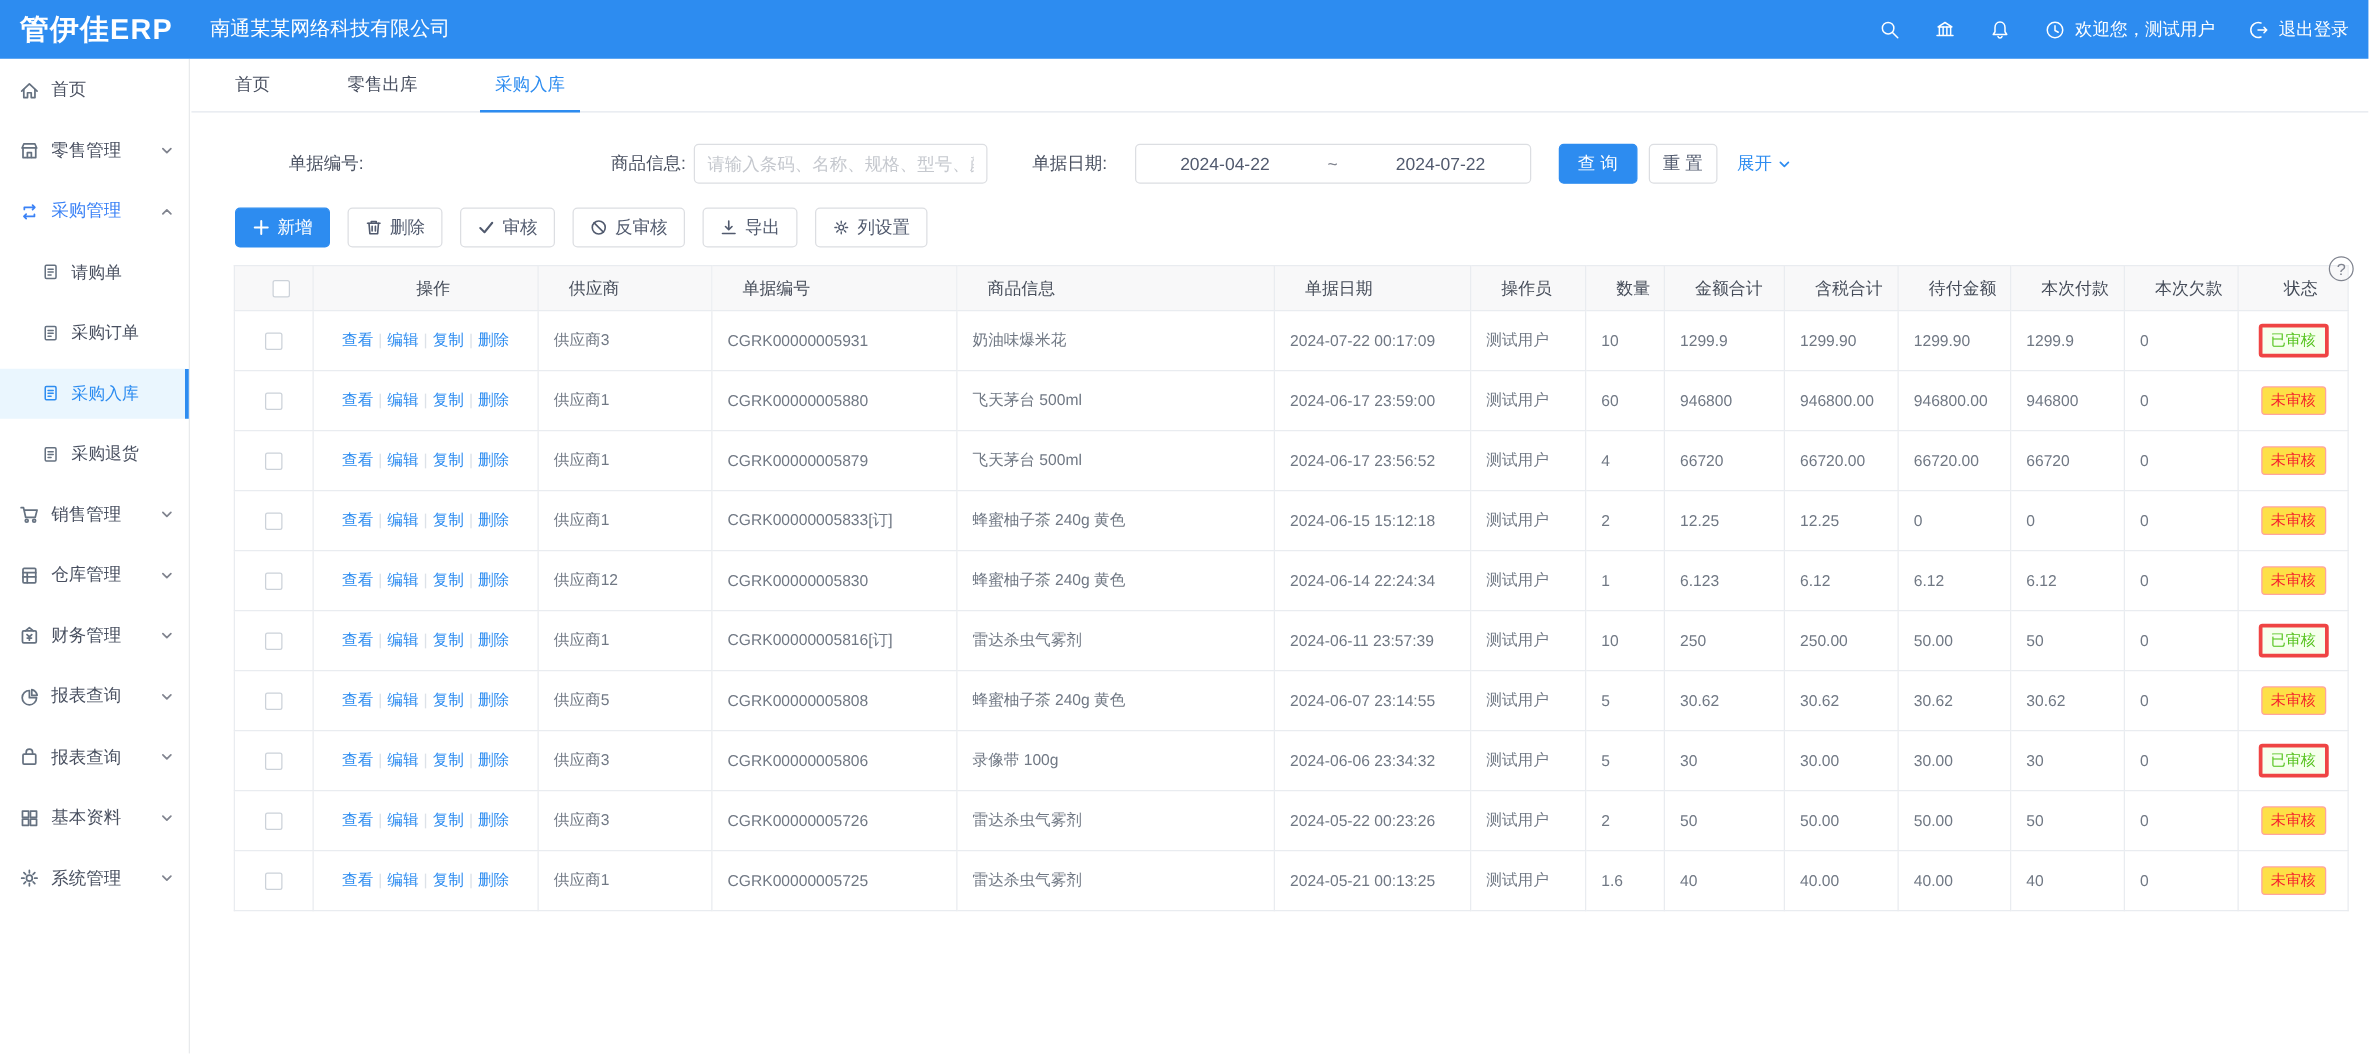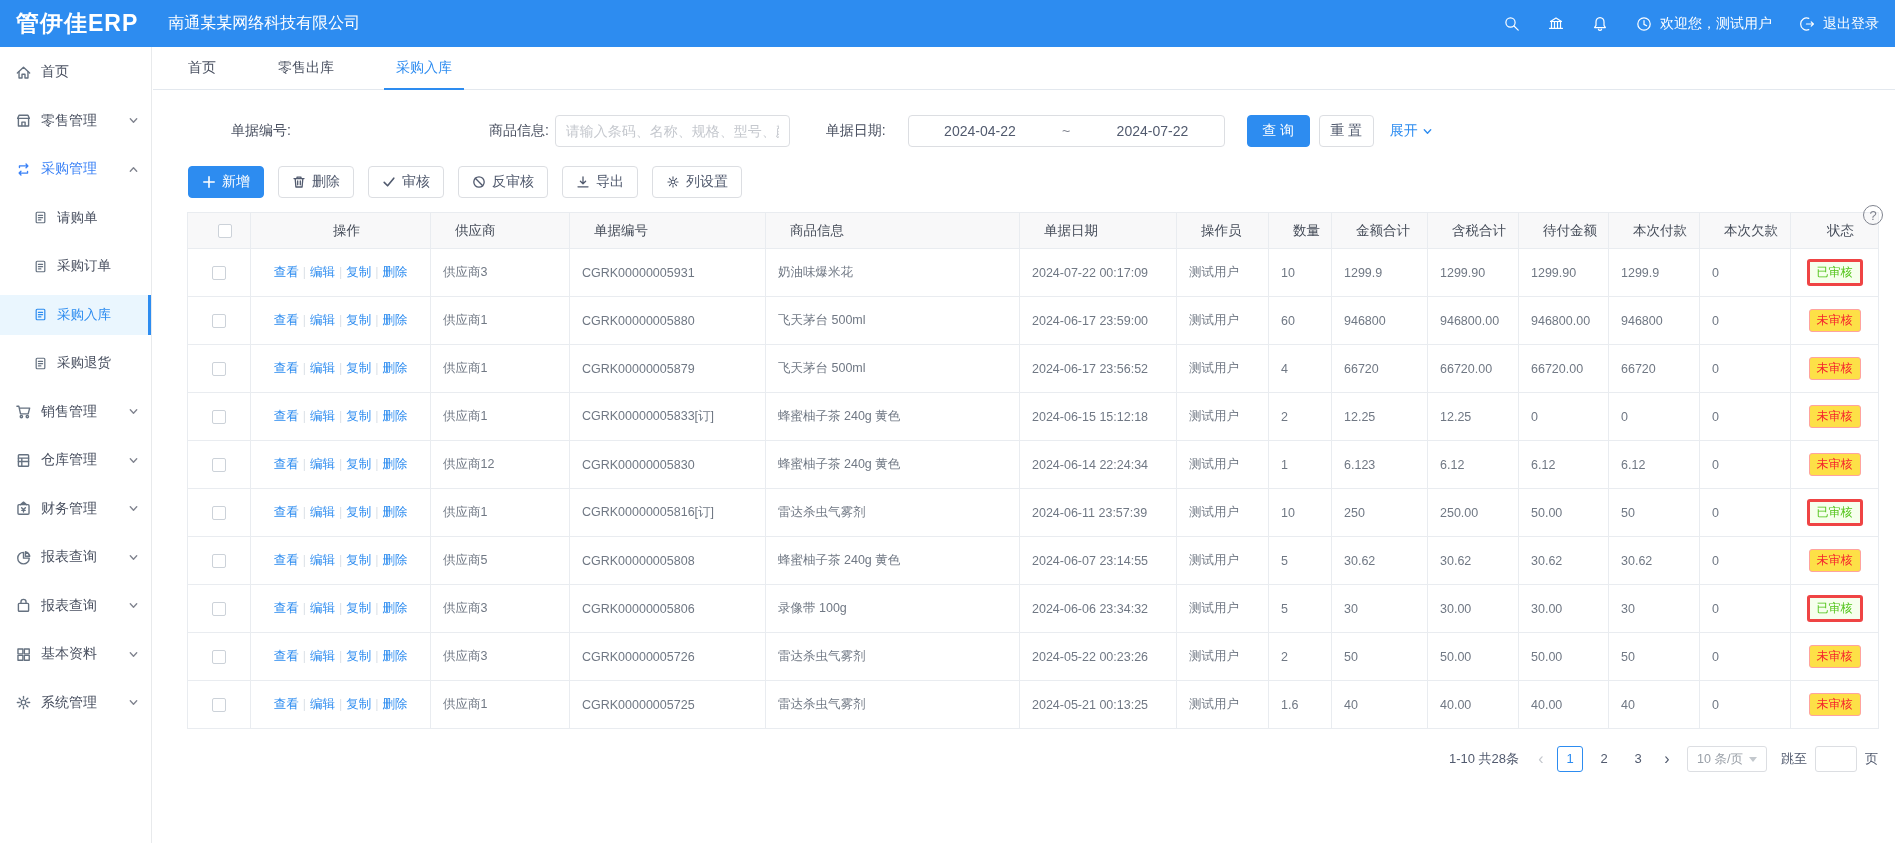--- a/index.html
+++ b/index.html
@@ -592,31 +592,14 @@
             <td>40</td>
             <td>40.00</td>
             <td>40.00</td>
             <td>40</td>
             <td>0</td>
             <td class="c-center"><span class="badge pending">未审核</span></td>
           </tr>
         </tbody>
     </table>
 
-    <div class="pager">
-      <span class="pg-summary">1-10 共28条</span>
-      <span class="pg-arrow disabled">‹</span>
-      <span class="pg-nums">
-          <span class="pg-num current">1</span>
-          <span class="pg-num">2</span>
-          <span class="pg-num">3</span>
-        </span>
-      <span class="pg-arrow">›</span>
-      <span class="pg-select">
-        <span>10 条/页</span>
-        <span class="tri"></span>
-      </span>
-      <span class="pg-jump">跳至</span>
-      <input class="pg-input" style="">
-      <span>页</span>
-    </div>
   </section>
 </div>
 
 </body></html>

